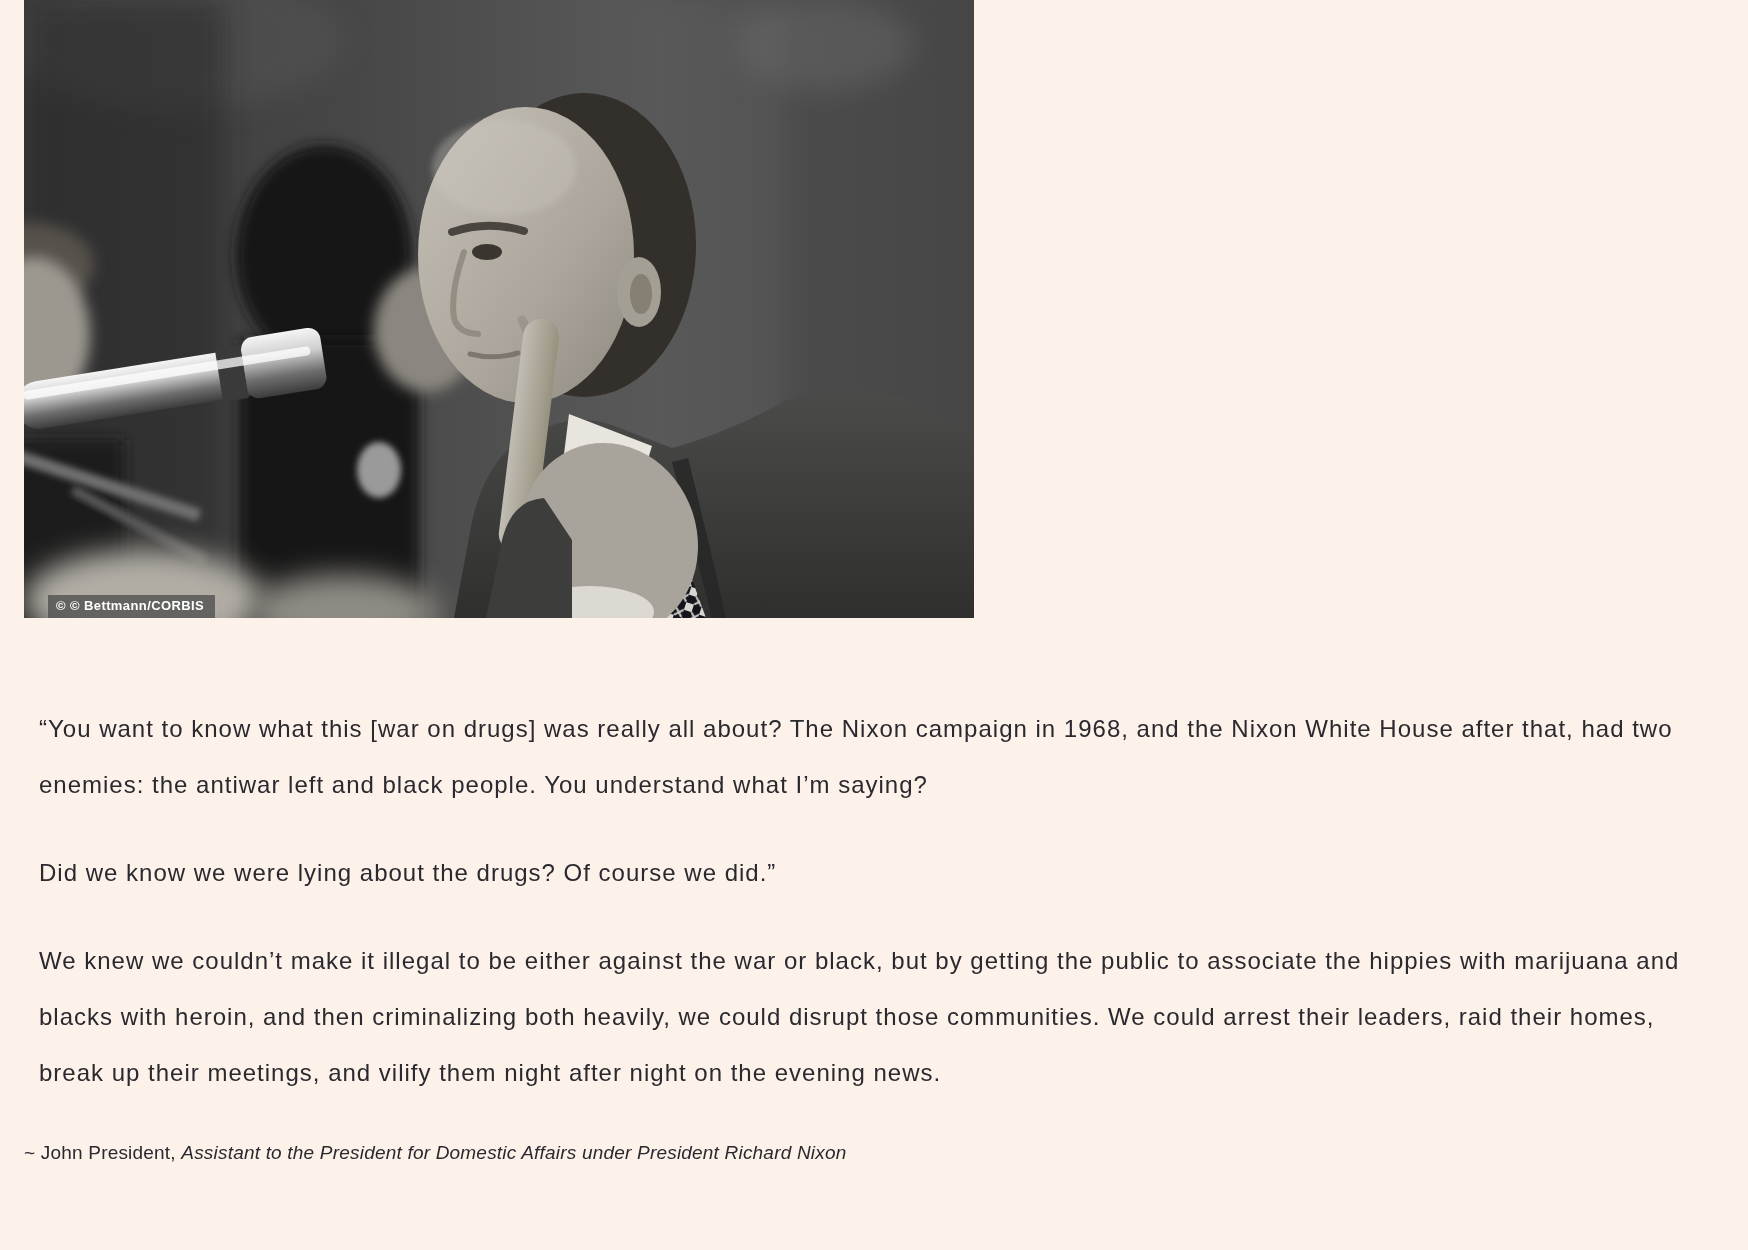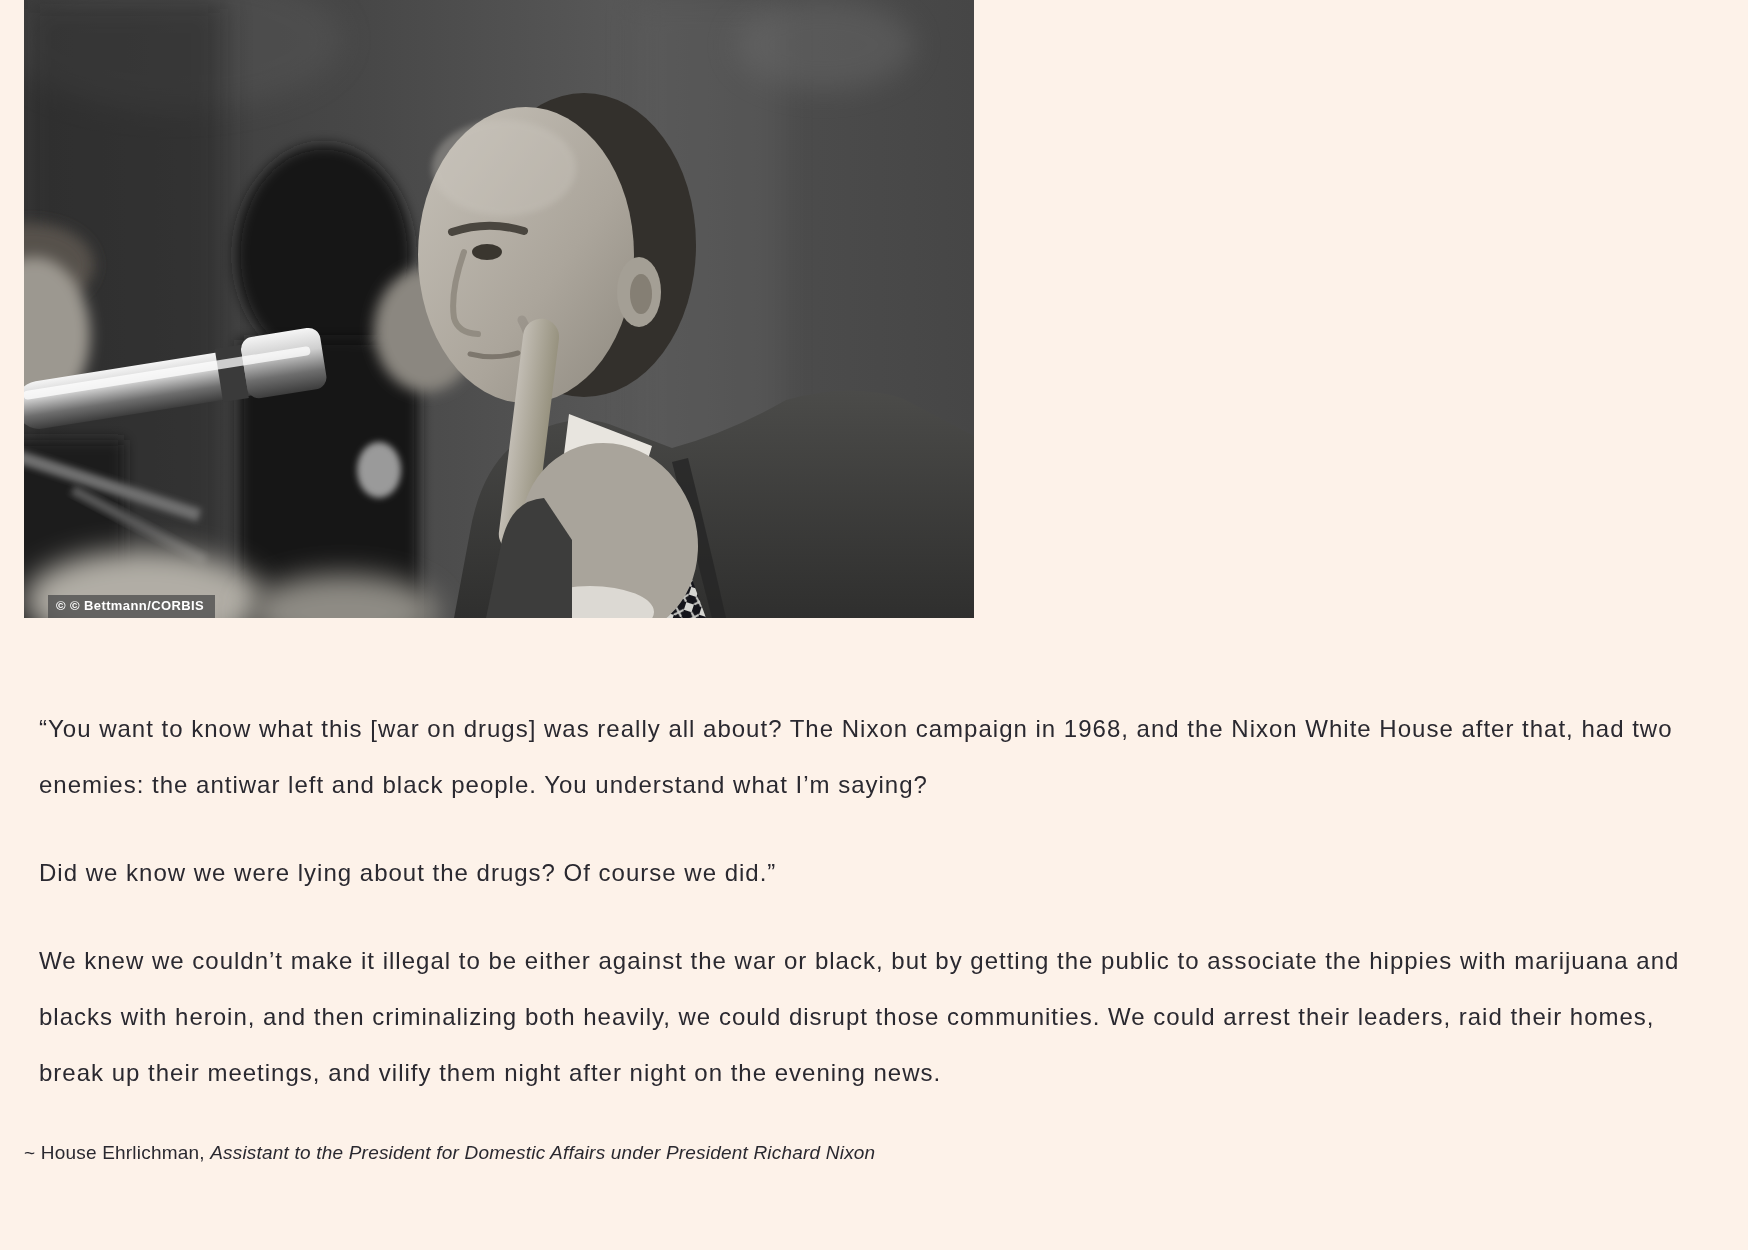--- a/index.html
+++ b/index.html
@@ -164,16 +164,16 @@
         <path d="M 462 618 L 478 540 Q 488 500 520 498 L 548 540 L 548 618 Z" fill="#3d3d3c"></path>
       </g>
     </svg>
     <figcaption class="photo-credit">© © Bettmann/CORBIS</figcaption>
   </figure>
 
   <div class="quote">
     <p>“You want to know what this [war on drugs] was really all about? The Nixon campaign in 1968, and the Nixon White House after that, had two enemies: the antiwar left and black people. You understand what I’m saying?</p>
     <p>Did we know we were lying about the drugs? Of course we did.”</p>
     <p>We knew we couldn’t make it illegal to be either against the war or black, but by getting the public to associate the hippies with marijuana and blacks with heroin, and then criminalizing both heavily, we could disrupt those communities. We could arrest their leaders, raid their homes, break up their meetings, and vilify them night after night on the evening news.</p>
-    <p class="attribution"><span>~ House Ehrlichman, </span><em>Assistant to the President for Domestic Affairs under President Richard Nixon</em></p>
+    <p class="attribution"><span>~ John President, </span><em>Assistant to the President for Domestic Affairs under President Richard Nixon</em></p>
   </div>
 
 </div>
 
 </body></html>

